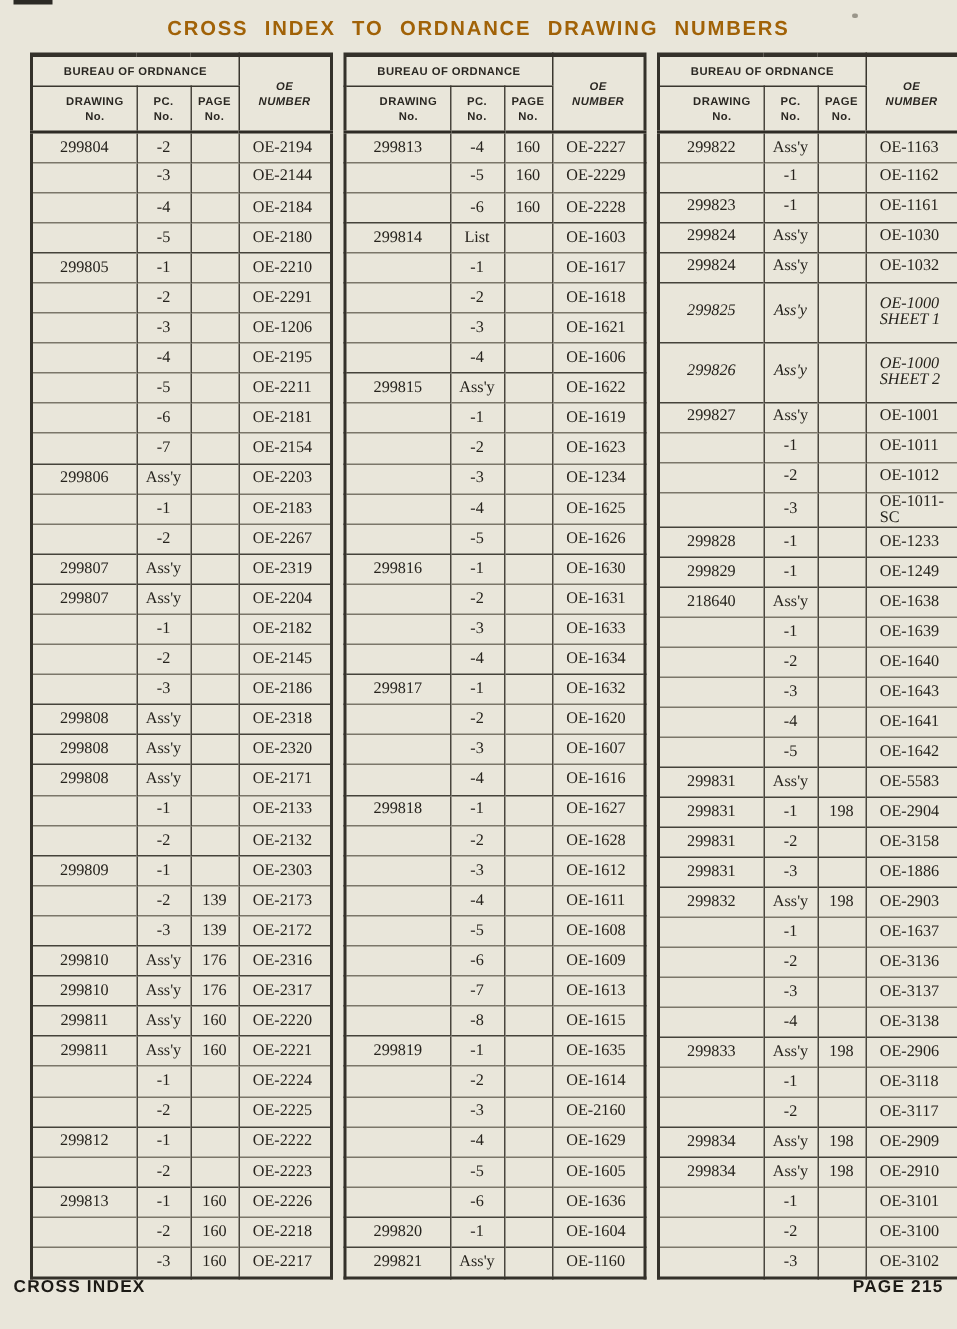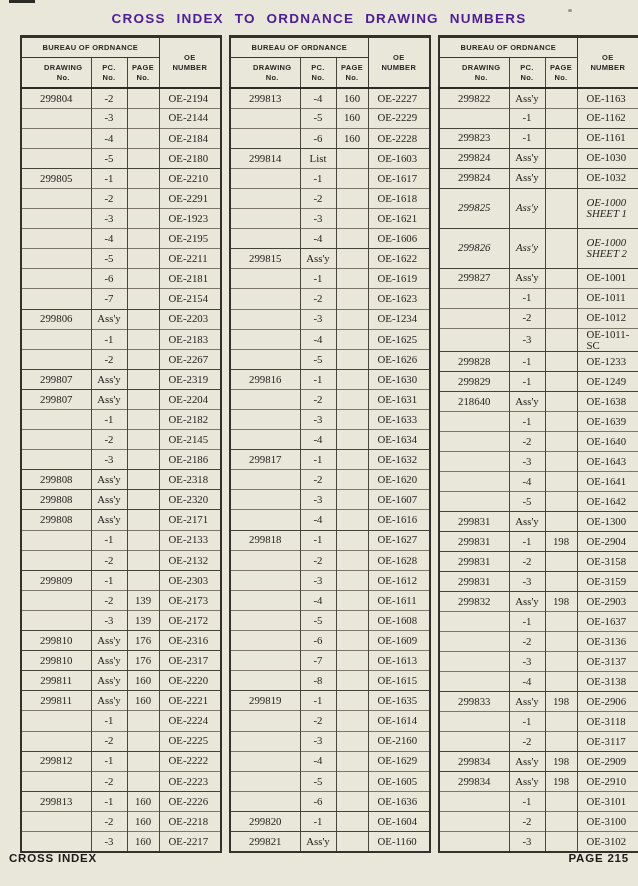--- a/index.html
+++ b/index.html
@@ -13,21 +13,21 @@
   }
   
   .scan-mark{position:absolute;left:9px;top:0;width:26px;height:3px;background:#2c2a25;}
   .scan-dot{position:absolute;left:568px;top:9px;width:4px;height:3px;background:#9a968a;border-radius:2px;}
 
   .page-title{
     position:absolute;top:11px;left:0;width:100%;
     text-align:center;
     font-size:13.5px;font-weight:bold;
     letter-spacing:1.2px;word-spacing:6px;
-    color:#4c1d95;
+    color:#a16207;
   }
 
   .table-wrap{
     position:absolute;top:35px;left:20px;width:620px;
     display:flex;gap:7px;
   }
   table.grp{
     border-collapse:collapse;table-layout:fixed;
     flex:1 1 0;
     border:2px solid #34312a;
@@ -39,21 +39,21 @@
   table.grp col.c-page{width:16%;}
   table.grp col.c-oe{width:31%;}
 
   th{
     font-size:7.5px;font-weight:bold;letter-spacing:.3px;
     color:#2a2722;text-align:center;vertical-align:middle;
     white-space:pre-line;line-height:1.25;
     padding:1px 0;
   }
   tr.h1 th.bureau{height:17px;border-bottom:1.5px solid #3a372f;}
-  tr.h1 th.oe-head{border-left:1.5px solid #3a372f;}
+  tr.h1 th.oe-head{border-left:1.5px solid #3a372f;font-style:italic;}
   tr.h2 th{height:27px;border-left:1px solid #4a463e;}
   tr.h2 th:first-child{border-left:none;padding-left:14px;}
   thead tr.h2 th, thead th.oe-head{border-bottom:2.5px solid #2e2b25;}
 
   td{
     height:20px;box-sizing:border-box;
     font-family:"Liberation Serif",serif;
     font-size:10.8px;color:#26231d;
     text-align:center;vertical-align:middle;
     border-top:1px solid #7b7669;
@@ -139,21 +139,21 @@
         <tr>
           <td></td>
           <td>-2</td>
           <td></td>
           <td class="oe">OE-2291</td>
         </tr>
         <tr>
           <td></td>
           <td>-3</td>
           <td></td>
-          <td class="oe">OE-1923</td>
+          <td class="oe">OE-1206</td>
         </tr>
         <tr>
           <td></td>
           <td>-4</td>
           <td></td>
           <td class="oe">OE-2195</td>
         </tr>
         <tr>
           <td></td>
           <td>-5</td>
@@ -725,39 +725,39 @@
         <tr>
           <td></td>
           <td>-5</td>
           <td></td>
           <td class="oe">OE-1642</td>
         </tr>
         <tr class="grpstart">
           <td>299831</td>
           <td>Ass'y</td>
           <td></td>
-          <td class="oe">OE-1300</td>
+          <td class="oe">OE-5583</td>
         </tr>
         <tr class="grpstart">
           <td>299831</td>
           <td>-1</td>
           <td>198</td>
           <td class="oe">OE-2904</td>
         </tr>
         <tr class="grpstart">
           <td>299831</td>
           <td>-2</td>
           <td></td>
           <td class="oe">OE-3158</td>
         </tr>
         <tr class="grpstart">
           <td>299831</td>
           <td>-3</td>
           <td></td>
-          <td class="oe">OE-3159</td>
+          <td class="oe">OE-1886</td>
         </tr>
         <tr class="grpstart">
           <td>299832</td>
           <td>Ass'y</td>
           <td>198</td>
           <td class="oe">OE-2903</td>
         </tr>
         <tr>
           <td></td>
           <td>-1</td>

